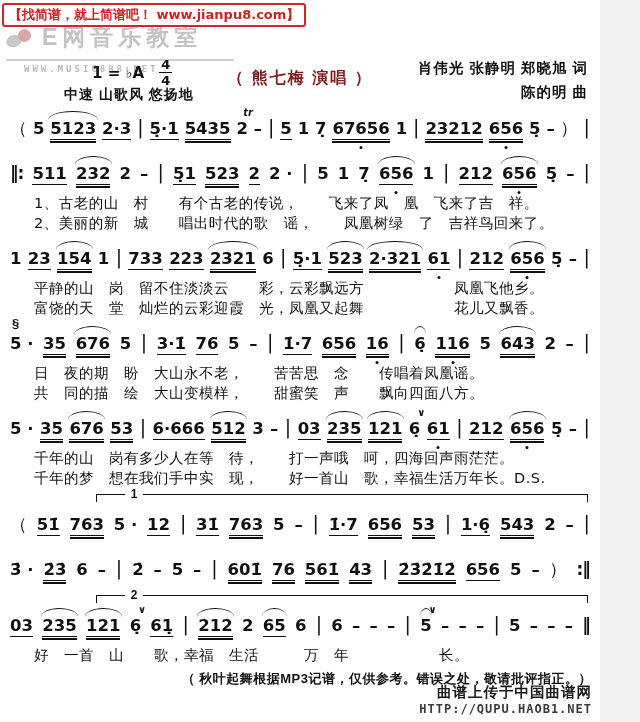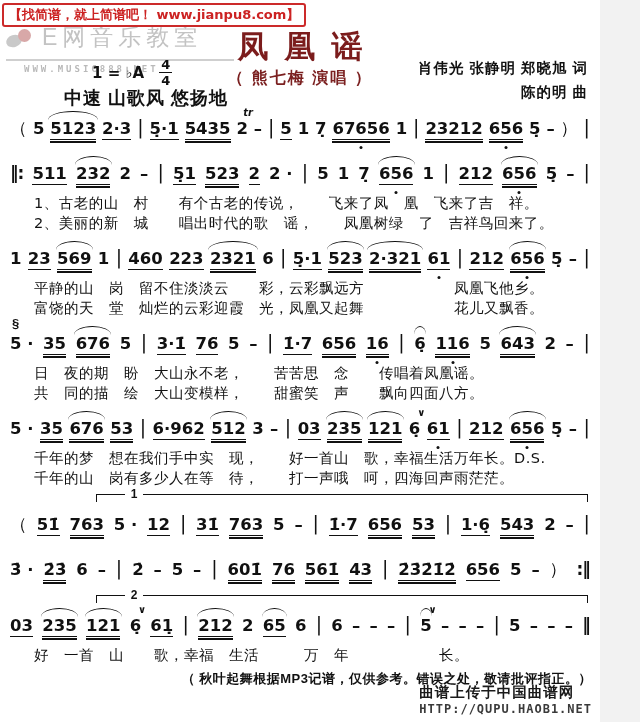--- a/index.html
+++ b/index.html
@@ -8,37 +8,37 @@
   
   .banner{position:absolute;top:3px;left:2px;z-index:3;border:2px solid #cc2a2a;border-radius:3px;
           padding:1px 5px;color:#cc2222;font-size:13px;font-weight:bold;background:rgba(255,255,255,.85);
           font-family:"DejaVu Sans",sans-serif;}
   .watermark{position:absolute;top:22px;left:6px;z-index:1;color:#bdbdbd;}
   .wm-row{display:flex;align-items:center;gap:6px;}
   .logo{width:30px;height:22px;position:relative;}
   .logo i{position:absolute;display:block;border-radius:50%;}
   .logo .l1{width:16px;height:12px;background:#c9c9c9;left:0;top:8px;transform:rotate(-18deg);}
   .logo .l2{width:13px;height:13px;background:#d8a8a8;left:12px;top:2px;}
-  .wm-name{font-size:23px;font-weight:normal;letter-spacing:5px;color:#c3c3c3;}
+  .wm-name{font-size:23px;font-weight:bold;letter-spacing:5px;color:#c3c3c3;}
   .wm-line{width:228px;height:2px;background:#cfcfcf;margin:6px 0 3px 0;}
   .wm-url{font-size:9px;font-weight:bold;letter-spacing:3px;color:#b9b9b9;
           font-family:"DejaVu Sans Mono",monospace;margin-left:18px;}
   .title{position:absolute;top:26px;left:0;width:100%;text-align:center;z-index:2;
          color:#7b1c1c;font-size:31px;font-weight:bold;letter-spacing:16px;text-indent:16px;
          font-family:"DejaVu Sans",sans-serif;}
   .subtitle{position:absolute;top:68px;left:0;width:100%;text-align:center;z-index:2;
             color:#7b2020;font-size:16px;font-weight:bold;letter-spacing:2px;}
   .credits{position:absolute;top:56px;right:12px;z-index:2;text-align:right;
            font-size:14.5px;font-weight:bold;line-height:24px;letter-spacing:1px;}
   .keyrow{position:absolute;top:58px;left:92px;z-index:2;font-family:"DejaVu Sans",sans-serif;
           font-size:15px;font-weight:bold;display:flex;align-items:center;gap:15px;}
   .frac{display:inline-flex;flex-direction:column;align-items:center;line-height:1;font-size:13px;}
   .frac .num{border-bottom:1.5px solid #111;padding:0 2px 1px 2px;}
   .frac .den{padding-top:1px;}
-  .tempo{position:absolute;top:86px;left:64px;z-index:2;font-size:18px;font-weight:bold;letter-spacing:1px;}
+  .tempo{position:absolute;top:86px;left:64px;z-index:2;font-size:14px;font-weight:bold;letter-spacing:1px;}
   
   #score{position:absolute;top:108px;left:8px;right:8px;}
   .section{margin:0;}
   .system{position:relative;margin-bottom:5px;}
   .notes{display:flex;justify-content:space-between;align-items:baseline;
          font-family:"DejaVu Sans",sans-serif;font-weight:bold;font-size:16.5px;
          padding:9px 2px 8px 2px;line-height:1.15;}
   .tok{position:relative;white-space:nowrap;}
   .u1{border-bottom:1.7px solid #111;}
   .u2{border-bottom:1.7px solid #111;}
@@ -54,21 +54,21 @@
   .segno{position:absolute;top:-7px;left:4px;font-size:13px;font-weight:bold;}
   .lyric{font-size:14.5px;line-height:20px;margin-left:26px;white-space:pre-wrap;
          font-family:"DejaVu Sans",sans-serif;letter-spacing:.5px;}
   .volta{position:relative;padding-top:10px;margin-top:6px;}
   .volta::before{content:"";position:absolute;left:88px;right:4px;top:0;height:7px;
                  border:1.7px solid #111;border-bottom:none;}
   .volta-label{position:absolute;top:-7px;left:20%;background:#fff;padding:0 6px;
                font-size:12px;font-weight:bold;z-index:2;}
   
   .score-note{font-size:13px;font-weight:bold;text-align:right;margin-top:2px;letter-spacing:.5px;}
-  .footer{position:absolute;right:8px;bottom:6px;}
+  .footer{position:absolute;right:8px;bottom:6px;text-align:right;}
   .footer .f1{font-size:14.5px;font-weight:bold;letter-spacing:1px;color:#1a1a1a;}
   .footer .f2{font-size:12px;font-weight:bold;letter-spacing:1px;color:#3a3a3a;
               font-family:"DejaVu Sans Mono",monospace;}
 </style>
 </head>
 <body>
 
 <div id="page">
 
   <div class="banner">【找简谱，就上简谱吧！ www.jianpu8.com】</div>
@@ -78,21 +78,20 @@
       <span class="logo">
           <i class="l1"></i>
           <i class="l2"></i>
         </span>
       <span class="wm-name">E网音乐教室</span>
     </div>
     <div class="wm-line"></div>
     <div class="wm-url">WWW.MUSIC888.NET</div>
   </div>
 
-  <div class="title">凤凰谣</div>
   <div class="subtitle">（ 熊七梅 演唱 ）</div>
 
   <div class="credits">
     <div>肖伟光 张静明 郑晓旭 词</div>
     <div>陈的明 曲</div>
   </div>
 
   <div class="keyrow">
     <span>1 = ♭A</span>
     <span class="frac">
@@ -156,24 +155,24 @@
             <span class="tok">–</span>
             <span class="tok bar">|</span>
           </div>
           <div class="lyric">1、古老的山　村　　有个古老的传说，　　飞来了凤　凰　飞来了吉　祥。</div>
           <div class="lyric">2、美丽的新　城　　唱出时代的歌　谣，　　凤凰树绿　了　吉祥鸟回来了。</div>
         </div>
         <div class="system">
           <div class="notes">
             <span class="tok">1</span>
             <span class="tok u1">23</span>
-            <span class="tok u2 arc">569</span>
-            <span class="tok">1</span>
-            <span class="tok bar">|</span>
-            <span class="tok u1">460</span>
+            <span class="tok u2 arc">154</span>
+            <span class="tok">1</span>
+            <span class="tok bar">|</span>
+            <span class="tok u1">733</span>
             <span class="tok u1">223</span>
             <span class="tok u2 arc">2321</span>
             <span class="tok">6</span>
             <span class="tok bar">|</span>
             <span class="tok u1">5̣·1</span>
             <span class="tok u2 arc">523</span>
             <span class="tok u2 arc">2·321</span>
             <span class="tok u1">61<span class="bdot"></span></span>
             <span class="tok bar">|</span>
             <span class="tok u1">212</span>
@@ -213,39 +212,39 @@
           <div class="lyric">日　夜的期　盼　大山永不老，　　苦苦思　念　　传唱着凤凰谣。</div>
           <div class="lyric">共　同的描　绘　大山变模样，　　甜蜜笑　声　　飘向四面八方。</div>
         </div>
         <div class="system">
           <div class="notes">
             <span class="tok">5 ·</span>
             <span class="tok u2">35</span>
             <span class="tok u2 arc">676</span>
             <span class="tok u2">53</span>
             <span class="tok bar">|</span>
-            <span class="tok u1">6·962</span>
+            <span class="tok u1">6·666</span>
             <span class="tok u2 arc">512</span>
             <span class="tok">3</span>
             <span class="tok">–</span>
             <span class="tok bar">|</span>
             <span class="tok u1">03</span>
             <span class="tok u2 arc">235</span>
             <span class="tok u2 arc">121</span>
             <span class="tok">6̣<i class="sup">∨</i></span>
             <span class="tok u1">61<span class="bdot"></span></span>
             <span class="tok bar">|</span>
             <span class="tok u1">212</span>
             <span class="tok u2 arc">656<span class="bdot"></span></span>
             <span class="tok">5̣</span>
             <span class="tok">–</span>
             <span class="tok bar">|</span>
           </div>
+          <div class="lyric">千年的山　岗有多少人在等　待，　　打一声哦　呵，四海回声雨茫茫。</div>
           <div class="lyric">千年的梦　想在我们手中实　现，　　好一首山　歌，幸福生活万年长。D.S.</div>
-          <div class="lyric">千年的山　岗有多少人在等　待，　　打一声哦　呵，四海回声雨茫茫。</div>
         </div>
       </div>
       <div class="volta">
         <span class="volta-label">1</span>
         <div class="system">
           <div class="notes">
             <span class="tok pl">（</span>
             <span class="tok u1">51̇</span>
             <span class="tok u2">763</span>
             <span class="tok">5 ·</span>

